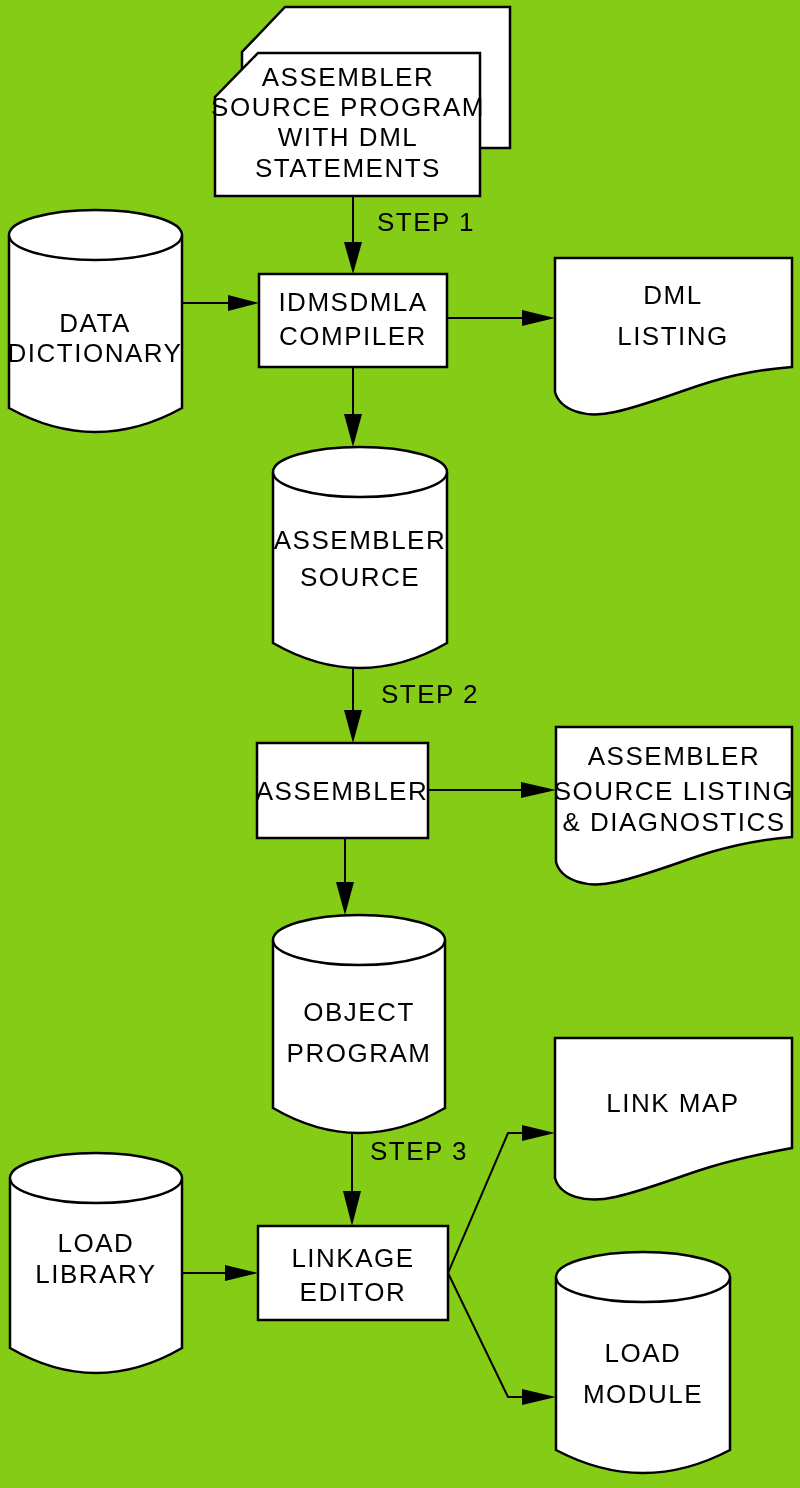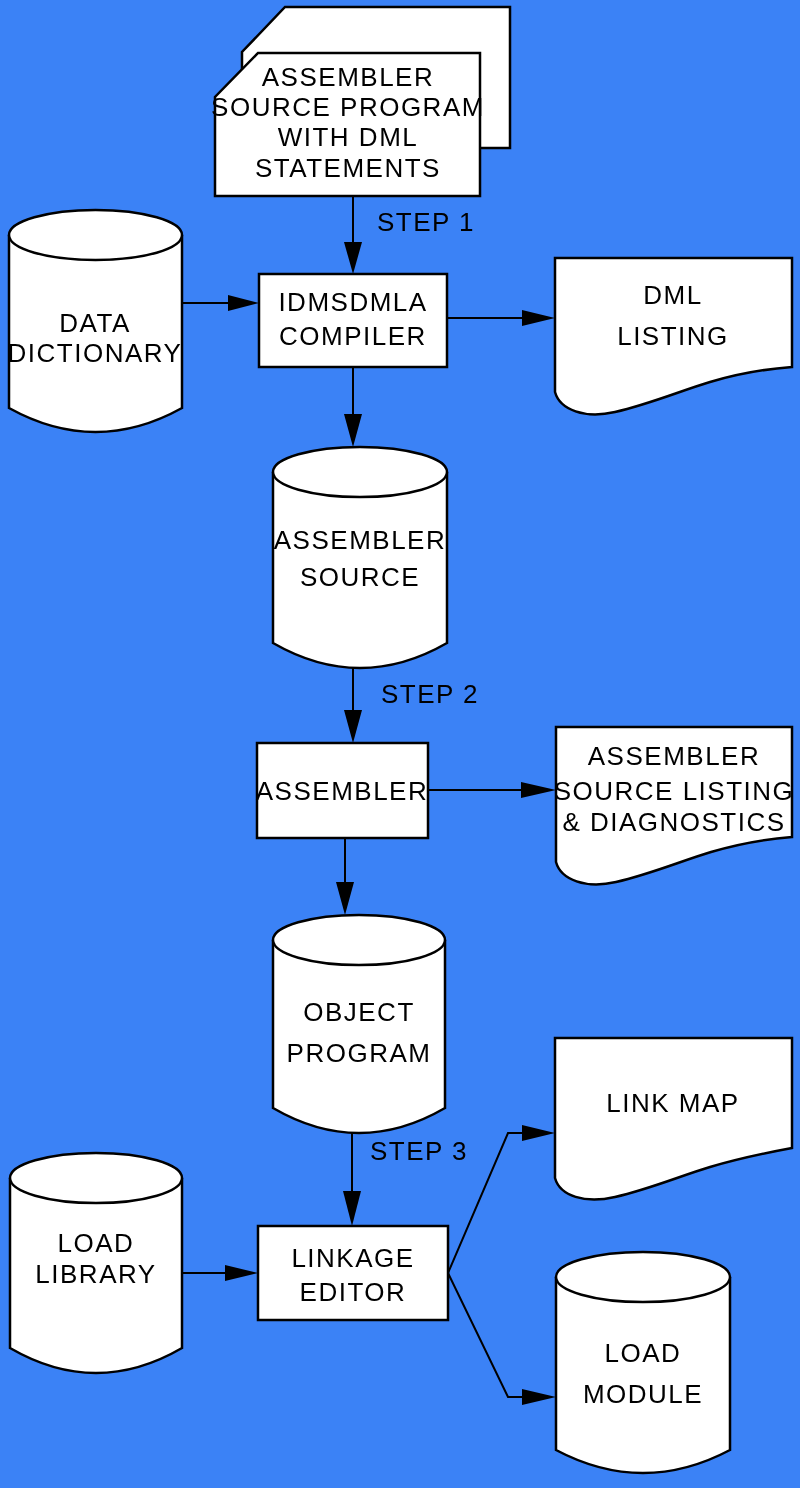--- a/index.html
+++ b/index.html
@@ -1,16 +1,16 @@
 <!DOCTYPE html>
 <html><head>
 <meta charset="utf-8">
 <style>
   html,body{margin:0;padding:0;background:#ffffff;}
-  .canvas{position:relative;width:800px;height:1488px;background:#3b82f6;overflow:hidden;}
+  .canvas{position:relative;width:800px;height:1488px;background:#84cc16;overflow:hidden;}
   svg{display:block;}
   .shape{fill:#ffffff;stroke:#000000;stroke-width:2.5;}
   .edge{fill:none;stroke:#000000;stroke-width:2;}
   .head{fill:#000000;stroke:none;}
   text{font-family:"Liberation Sans", sans-serif;font-size:26px;letter-spacing:1.5px;fill:#000000;text-anchor:middle;}
   .steplabel{font-size:26px;}
 </style>
 </head>
 <body>
 

